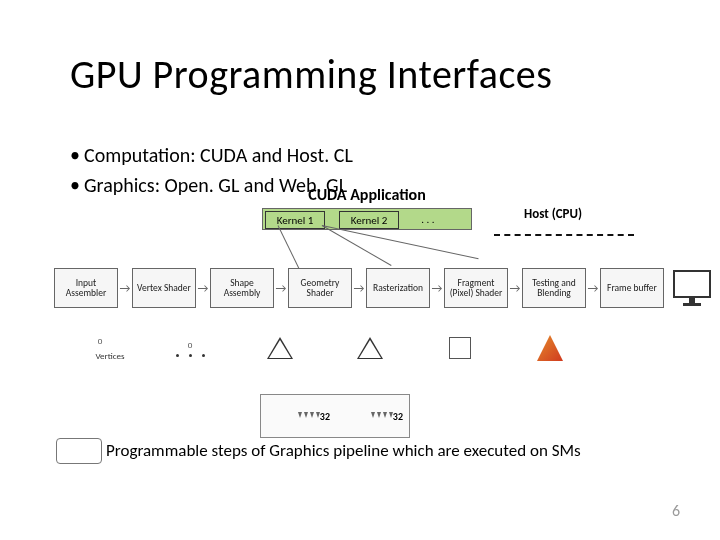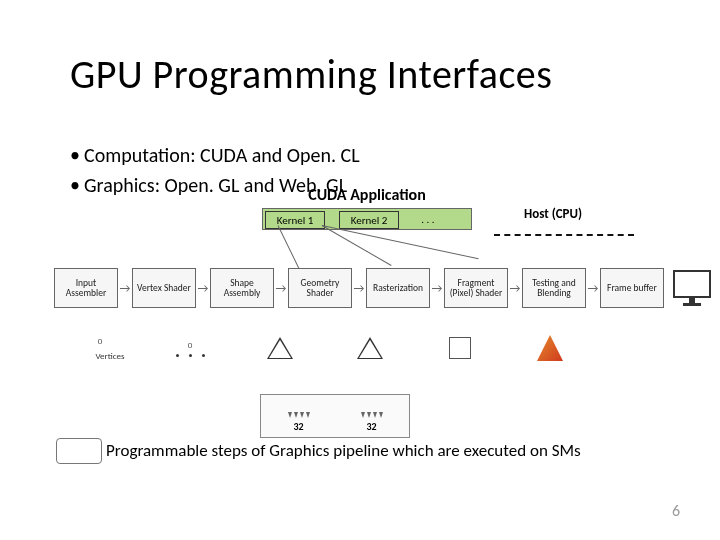--- a/index.html
+++ b/index.html
@@ -216,21 +216,21 @@
     border: 1px solid #888;
     background: #fafafa;
     display: flex;
     gap: 10px;
     padding: 4px 6px;
     box-sizing: border-box;
   }
   .sm-unit {
     flex: 1 1 0;
     display: flex;
-    flex-direction: column;
+    flex-direction: row;
     align-items: center;
     justify-content: flex-end;
     font-size: 9px;
     color: #555;
   }
   .sm-arrows {
     display: flex; gap: 2px; margin-bottom: 2px;
   }
   .sm-arrows span {
     display:inline-block; width:0;height:0;
@@ -266,21 +266,21 @@
 </head>
 <body>
 
 <div class="slide">
 
   <div class="title">GPU Programming Interfaces</div>
 
   <div class="bullets">
     <div class="row">
       <span class="dot">•</span>
-      <span class="txt">Computation: CUDA and Open. CL</span>
+      <span class="txt">Computation: CUDA and Host. CL</span>
     </div>
     <div class="row">
       <span class="dot">•</span>
       <span class="txt">Graphics: Open. GL and Web. GL</span>
     </div>
   </div>
 
   <div class="cuda-block">
     <div class="cuda-title">CUDA Application</div>
     <div class="kernel-row">

